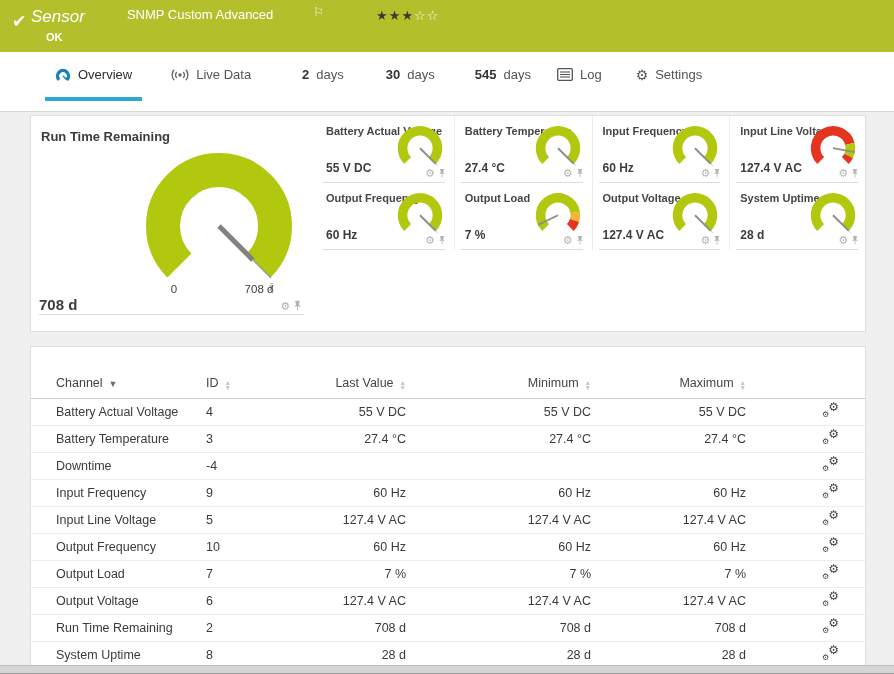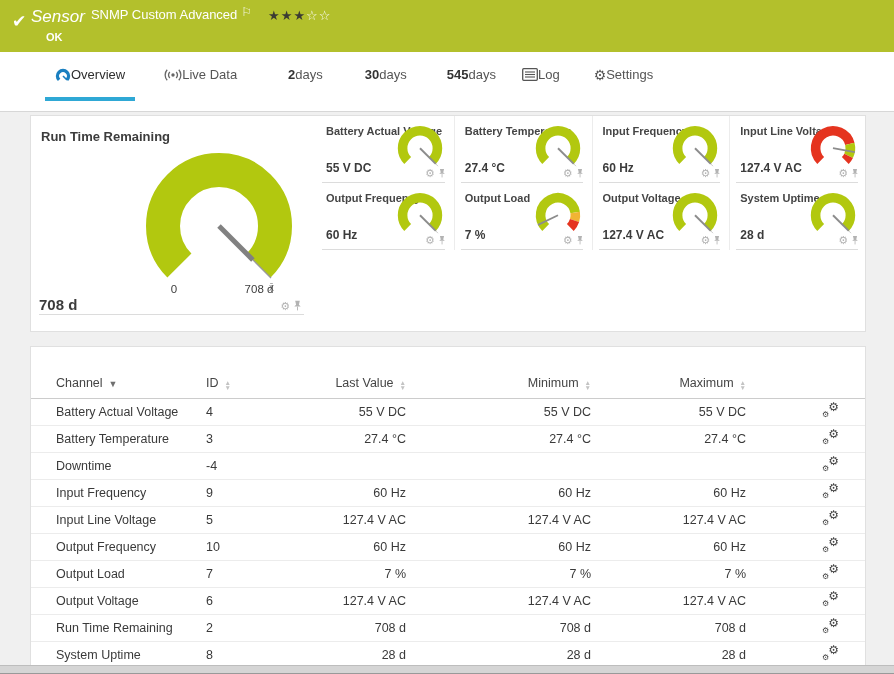--- a/index.html
+++ b/index.html
@@ -5,33 +5,33 @@
   * { margin:0; padding:0; box-sizing:border-box; }
   html,body { width:894px; height:674px; overflow:hidden; }
   body {
     font-family:"Liberation Sans","DejaVu Sans",sans-serif;
     background:#f0f0f0; position:relative; color:#3a3a3a;
   }
 
   
   .sensor-header { position:absolute; left:0; top:0; width:894px; height:52px; background:#b3c02c; }
   .hdr-check { position:absolute; left:12px; top:11px; color:#fff; font-size:17px; font-weight:bold; }
-  .hdr-titleline { position:absolute; left:31px; top:7px; display:flex; align-items:flex-start; white-space:nowrap; }
+  .hdr-titleline { position:absolute; left:31px; top:7px; display:flex; align-items:flex-start; white-space:nowrap;gap:36px; }
   .hdr-kind { font-style:italic; color:#fff; font-size:17px; margin-right:6px; }
   .hdr-title { color:#fff; font-size:13px; }
   .hdr-flag { color:rgba(255,255,255,.85); font-size:12px; margin-left:4px; margin-top:-2px; }
   .hdr-stars { margin-left:16px; margin-top:1px; font-size:13px; letter-spacing:1px; }
   .hdr-stars .full { color:#3b3b33; }
   .hdr-stars .empty { color:rgba(255,255,255,.95); }
   .hdr-status { position:absolute; left:46px; top:31px; color:#fff; font-size:11px; font-weight:bold; }
 
   
   .tabs { position:absolute; left:0; top:52px; width:894px; height:60px; background:#fff;
           border-bottom:1px solid #d7d7d7; display:flex; align-items:stretch; padding-left:45px; }
-  .tab { display:flex; align-items:center; padding:0 10px; margin-bottom:10px;
+  .tab { display:flex; align-items:center; gap:7px; padding:0 10px; margin-bottom:10px;
          border-bottom:4px solid transparent; font-size:13px; color:#555; cursor:pointer; white-space:nowrap; }
   .tab.active { border-bottom-color:#2fa8d5; color:#2d2d2d; }
   .tab .num { font-weight:bold; color:#333; }
   .tab .gear-glyph { font-size:14px; color:#555; line-height:1; }
   .ticon { flex:0 0 auto; }
 
   
   .panel { position:absolute; left:30px; width:836px; background:#fff; border:1px solid #e0e0e0; }
   .gauges-panel { top:115px; height:217px; }
   .table-panel { top:346px; height:320px; border-bottom:none; overflow:hidden; }

